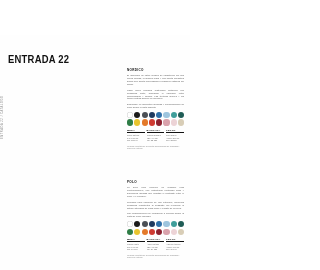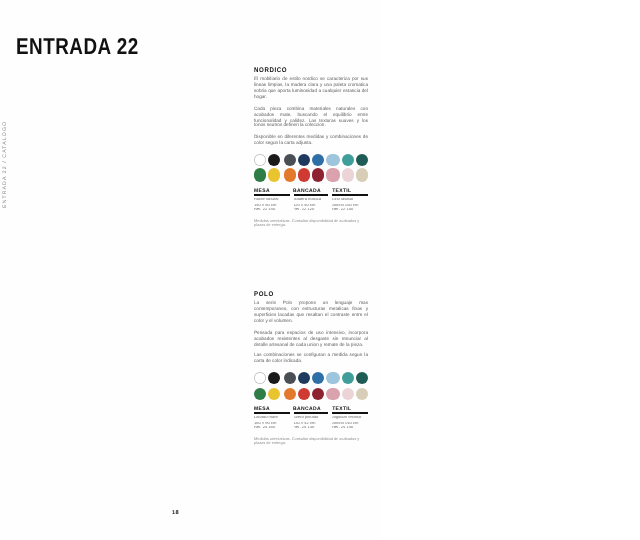--- a/index.html
+++ b/index.html
@@ -4,21 +4,21 @@
 <style>
   html,body{margin:0;padding:0;}
   body{
     width:190px;height:270px;
     background:#ffffff;
     font-family:"Liberation Sans", sans-serif;
     overflow:hidden;
     position:relative;
     -webkit-font-smoothing:antialiased;
   }
-  .page{position:absolute;inset:0;background:#fefefe;}
+  .page{position:absolute;inset:0;background:#fefefe;margin-top:35px;}
 
   
   .edge-text{
     position:absolute;
     left:1px; top:104px;
     width:44px;
     transform:rotate(-90deg);
     transform-origin:left top;
     font-size:2.6px;
     letter-spacing:0.55px;

